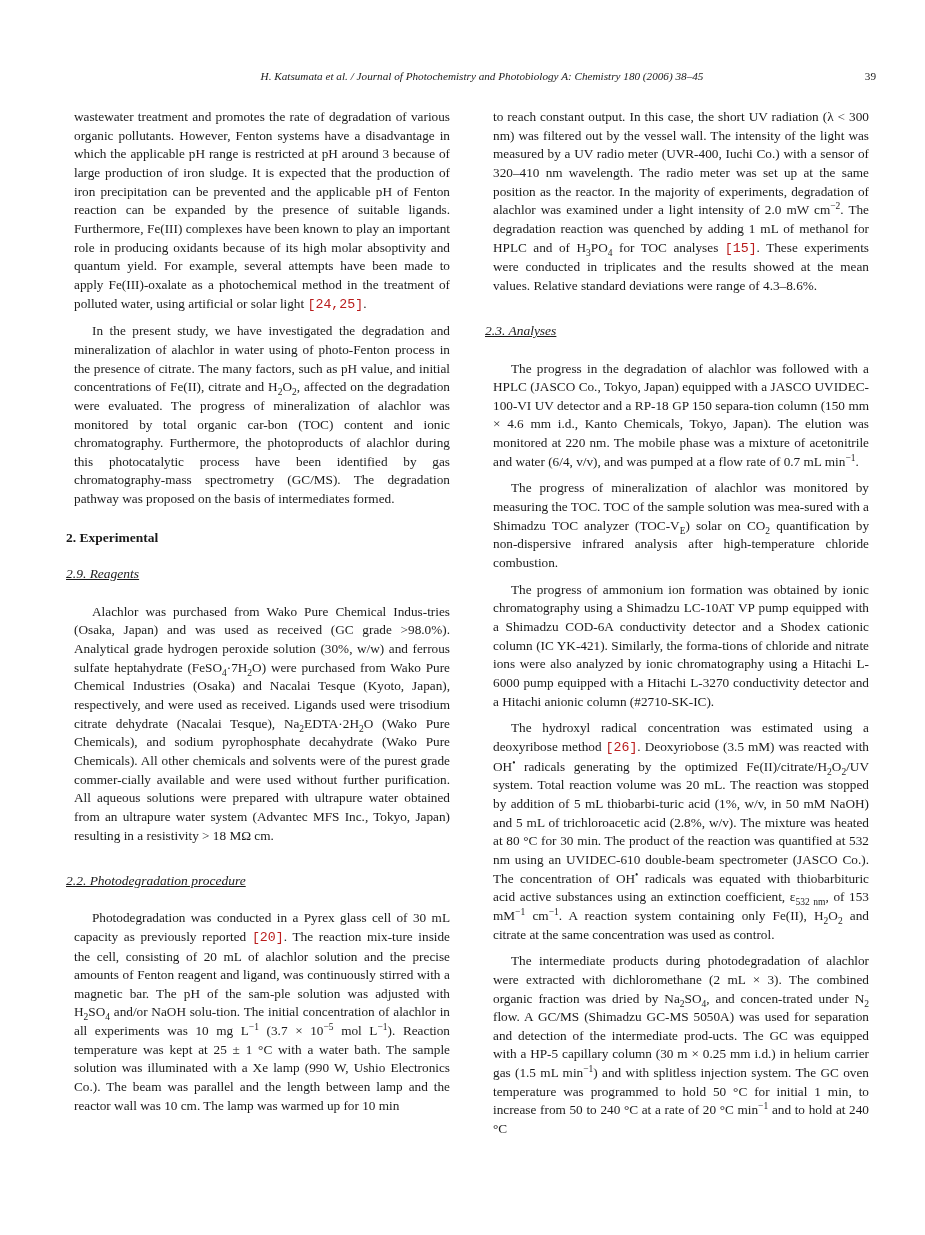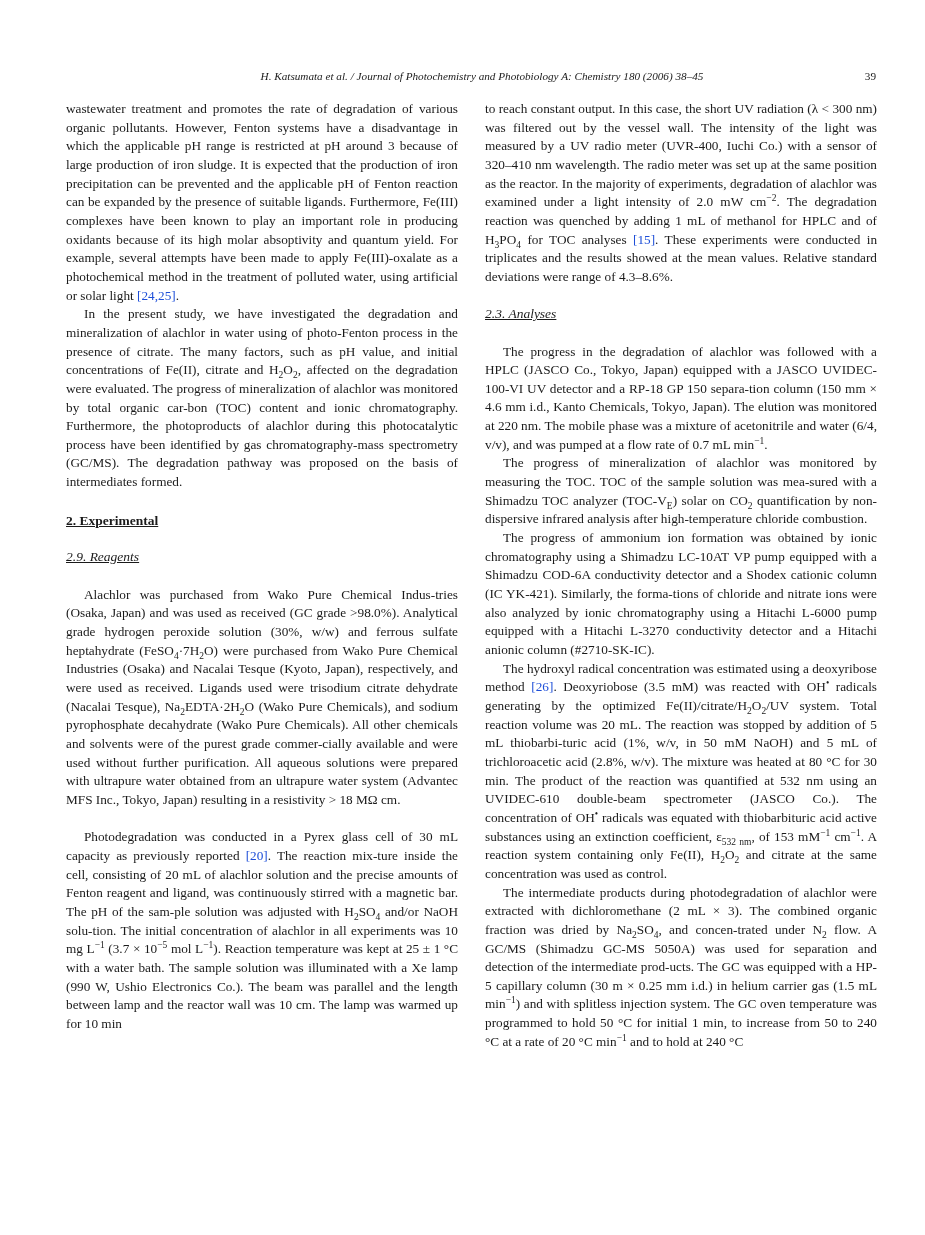--- a/index.html
+++ b/index.html
@@ -6,47 +6,48 @@
   body { width: 925px; height: 1235px; position: relative; overflow: hidden;
          font-family: "Liberation Serif", "DejaVu Serif", serif; color: #1a1a1a; }
   .running-head { position: absolute; top: 70px; left: 66px; width: 810px; height: 16px;
                   font-size: 11.2px; font-style: italic; }
   .running-head .journal { position: absolute; left: 0; right: 3px; text-align: center; padding-left: 25px; }
   .running-head .page-no { position: absolute; right: 0; font-style: normal; margin-left: 36px; }
   .col { position: absolute; top: 100px; width: 392px; font-size: 13.25px; line-height: 18.65px;
          text-align: justify; hyphens: manual; }
   .col.left { left: 66px; }
   .col.right { left: 485px; }
-  p { margin: 0; text-indent: 18px; }
+  p { margin: 8px; text-indent: 18px; }
   p.noindent { text-indent: 0; }
   .sec-h { font-weight: bold; font-size: 13.5px; margin: 18px 0 18px 0; text-indent: 0; }
   .subsec-h { font-style: italic; font-size: 13.5px; margin: 0 0 18.65px 0; text-indent: 0; text-decoration: underline; }
   .gap { height: 18.65px; }
-  a.cite { color: #1d4ed8; text-decoration: none; }
+  a.cite { color: #b91c1c; text-decoration: none; font-family: Liberation Mono, monospace; }
   sub, sup { font-size: 9.5px; line-height: 0; }
 </style>
 </head>
 <body>
 
 <div class="running-head">
   <span class="journal">H. Katsumata et al. / Journal of Photochemistry and Photobiology A: Chemistry 180 (2006) 38–45</span>
   <span class="page-no">39</span>
 </div>
 
 <div class="col left">
   <p class="noindent"><span>wastewater treatment and promotes the rate of degradation of various organic pollutants. However, Fenton systems have a disadvantage in which the applicable pH range is restricted at pH around 3 because of large production of iron sludge. It is expected that the production of iron precipitation can be prevented and the applicable pH of Fenton reaction can be expanded by the presence of suitable ligands. Furthermore, Fe(III) complexes have been known to play an important role in producing oxidants because of its high molar absoptivity and quantum yield. For example, several attempts have been made to apply Fe(III)-oxalate as a photochemical method in the treatment of polluted water, using artificial or solar light </span><a class="cite">[24,25]</a><span>.</span></p>
 
   <p><span>In the present study, we have investigated the degradation and mineralization of alachlor in water using of photo-Fenton process in the presence of citrate. The many factors, such as pH value, and initial concentrations of Fe(II), citrate and H</span><sub>2</sub><span>O</span><sub>2</sub><span>, affected on the degradation were evaluated. The progress of mineralization of alachlor was monitored by total organic car-bon (TOC) content and ionic chromatography. Furthermore, the photoproducts of alachlor during this photocatalytic process have been identified by gas chromatography-mass spectrometry (GC/MS). The degradation pathway was proposed on the basis of intermediates formed.</span></p>
 
-  <div class="sec-h" style="margin-top:20px;text-decoration:underline;">2.  Experimental</div>
+  <div class="sec-h" style="margin-top:20px;">2.  Experimental</div>
   <div class="subsec-h">2.9.  Reagents</div>
 
   <p><span>Alachlor was purchased from Wako Pure Chemical Indus-tries (Osaka, Japan) and was used as received (GC grade &gt;98.0%). Analytical grade hydrogen peroxide solution (30%, w/w) and ferrous sulfate heptahydrate (FeSO</span><sub>4</sub><span>·7H</span><sub>2</sub><span>O) were purchased from Wako Pure Chemical Industries (Osaka) and Nacalai Tesque (Kyoto, Japan), respectively, and were used as received. Ligands used were trisodium citrate dehydrate (Nacalai Tesque), Na</span><sub>2</sub><span>EDTA·2H</span><sub>2</sub><span>O (Wako Pure Chemicals), and sodium pyrophosphate decahydrate (Wako Pure Chemicals). All other chemicals and solvents were of the purest grade commer-cially available and were used without further purification. All aqueous solutions were prepared with ultrapure water obtained from an ultrapure water system (Advantec MFS Inc., Tokyo, Japan) resulting in a resistivity &gt; 18 MΩ cm.</span></p>
 
   <div class="gap"></div>
+  <div class="subsec-h">2.2.  Photodegradation procedure</div>
 
   <p><span>Photodegradation was conducted in a Pyrex glass cell of 30 mL capacity as previously reported </span><a class="cite">[20]</a><span>. The reaction mix-ture inside the cell, consisting of 20 mL of alachlor solution and the precise amounts of Fenton reagent and ligand, was continuously stirred with a magnetic bar. The pH of the sam-ple solution was adjusted with H</span><sub>2</sub><span>SO</span><sub>4</sub><span> and/or NaOH solu-tion. The initial concentration of alachlor in all experiments was 10 mg L</span><sup>−1</sup><span> (3.7 × 10</span><sup>−5</sup><span> mol L</span><sup>−1</sup><span>). Reaction temperature was kept at 25 ± 1 °C with a water bath. The sample solution was illuminated with a Xe lamp (990 W, Ushio Electronics Co.). The beam was parallel and the length between lamp and the reactor wall was 10 cm. The lamp was warmed up for 10 min</span></p>
 </div>
 
 <div class="col right">
   <p class="noindent"><span>to reach constant output. In this case, the short UV radiation (λ &lt; 300 nm) was filtered out by the vessel wall. The intensity of the light was measured by a UV radio meter (UVR-400, Iuchi Co.) with a sensor of 320–410 nm wavelength. The radio meter was set up at the same position as the reactor. In the majority of experiments, degradation of alachlor was examined under a light intensity of 2.0 mW cm</span><sup>−2</sup><span>. The degradation reaction was quenched by adding 1 mL of methanol for HPLC and of H</span><sub>3</sub><span>PO</span><sub>4</sub><span> for TOC analyses </span><a class="cite">[15]</a><span>. These experiments were conducted in triplicates and the results showed at the mean values. Relative standard deviations were range of 4.3–8.6%.</span></p>
 
   <div class="gap"></div>
   <div class="subsec-h">2.3.  Analyses</div>
 

